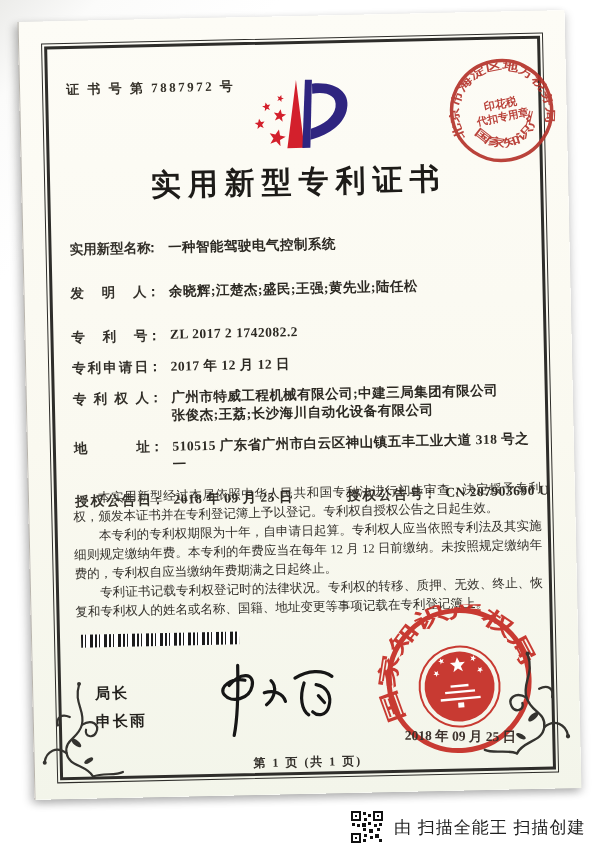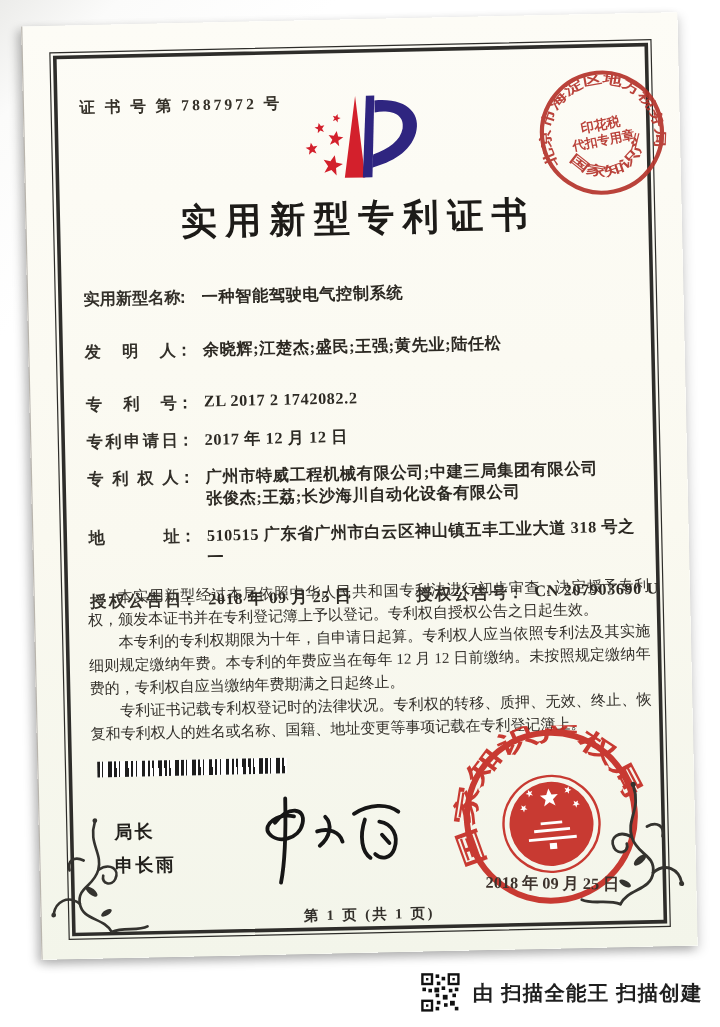--- a/index.html
+++ b/index.html
@@ -69,21 +69,21 @@
     position:absolute;left:0;top:738px;width:100%;text-align:center;
     font-size:12px;letter-spacing:2px;color:#33302b;font-weight:600;
   }
   .flourish{position:absolute;pointer-events:none;}
   .flourish.bl{left:6px;top:660px;}
   .flourish.br{right:8px;top:634px;transform:scaleX(-1);}
   .credit{
     position:absolute;left:350px;top:810px;display:flex;align-items:center;gap:10px;
     font-family:"Liberation Sans","DejaVu Sans",sans-serif;
   }
-  .credit-text{font-size:17px;font-weight:700;color:#1f1f1f;letter-spacing:1px;}
+  .credit-text{font-size:17px;font-weight:400;color:#1f1f1f;letter-spacing:1px;}
 </style>
 </head>
 <body>
 
 <div class="paper">
 
   <div class="frame"></div>
 
   <div class="cert-no">证 书 号 第 7887972 号</div>
 

